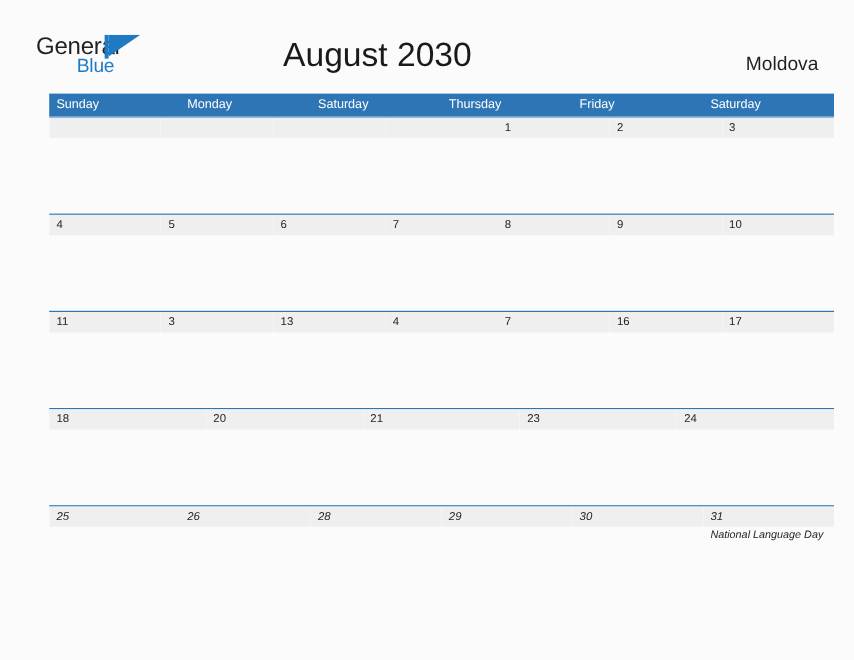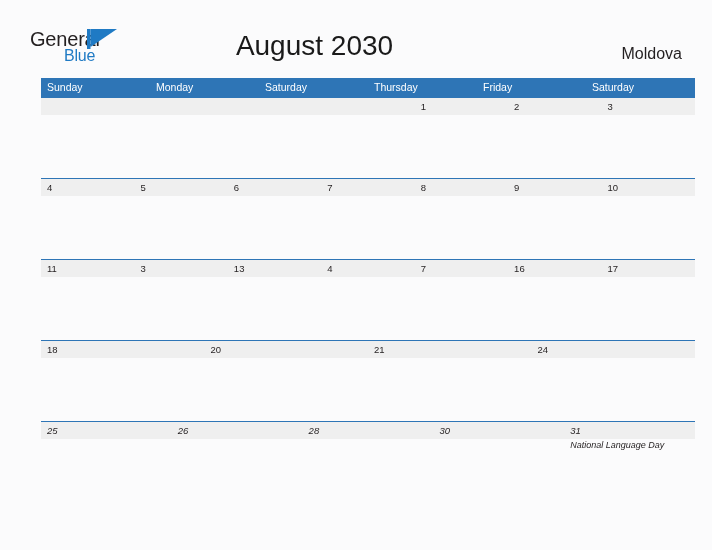--- a/index.html
+++ b/index.html
@@ -308,39 +308,49 @@
           <div class="day-num">20</div>
           <div class="day-event"></div>
         </div>
       <div class="day-cell">
           <div class="day-band"></div>
           <div class="day-num">21</div>
           <div class="day-event"></div>
         </div>
       <div class="day-cell">
           <div class="day-band"></div>
+          <div class="day-num">23</div>
+          <div class="day-event"></div>
+        </div>
+      <div class="day-cell">
+          <div class="day-band"></div>
           <div class="day-num">24</div>
           <div class="day-event"></div>
         </div>
     </div>
 
     <div class="week-row last">
       <div class="day-cell">
           <div class="day-band"></div>
           <div class="day-num">25</div>
           <div class="day-event"></div>
         </div>
       <div class="day-cell">
           <div class="day-band"></div>
           <div class="day-num">26</div>
           <div class="day-event"></div>
         </div>
       <div class="day-cell">
           <div class="day-band"></div>
           <div class="day-num">28</div>
+          <div class="day-event"></div>
+        </div>
+      <div class="day-cell">
+          <div class="day-band"></div>
+          <div class="day-num">29</div>
           <div class="day-event"></div>
         </div>
       <div class="day-cell">
           <div class="day-band"></div>
           <div class="day-num">30</div>
           <div class="day-event"></div>
         </div>
       <div class="day-cell">
           <div class="day-band"></div>
           <div class="day-num">31</div>

